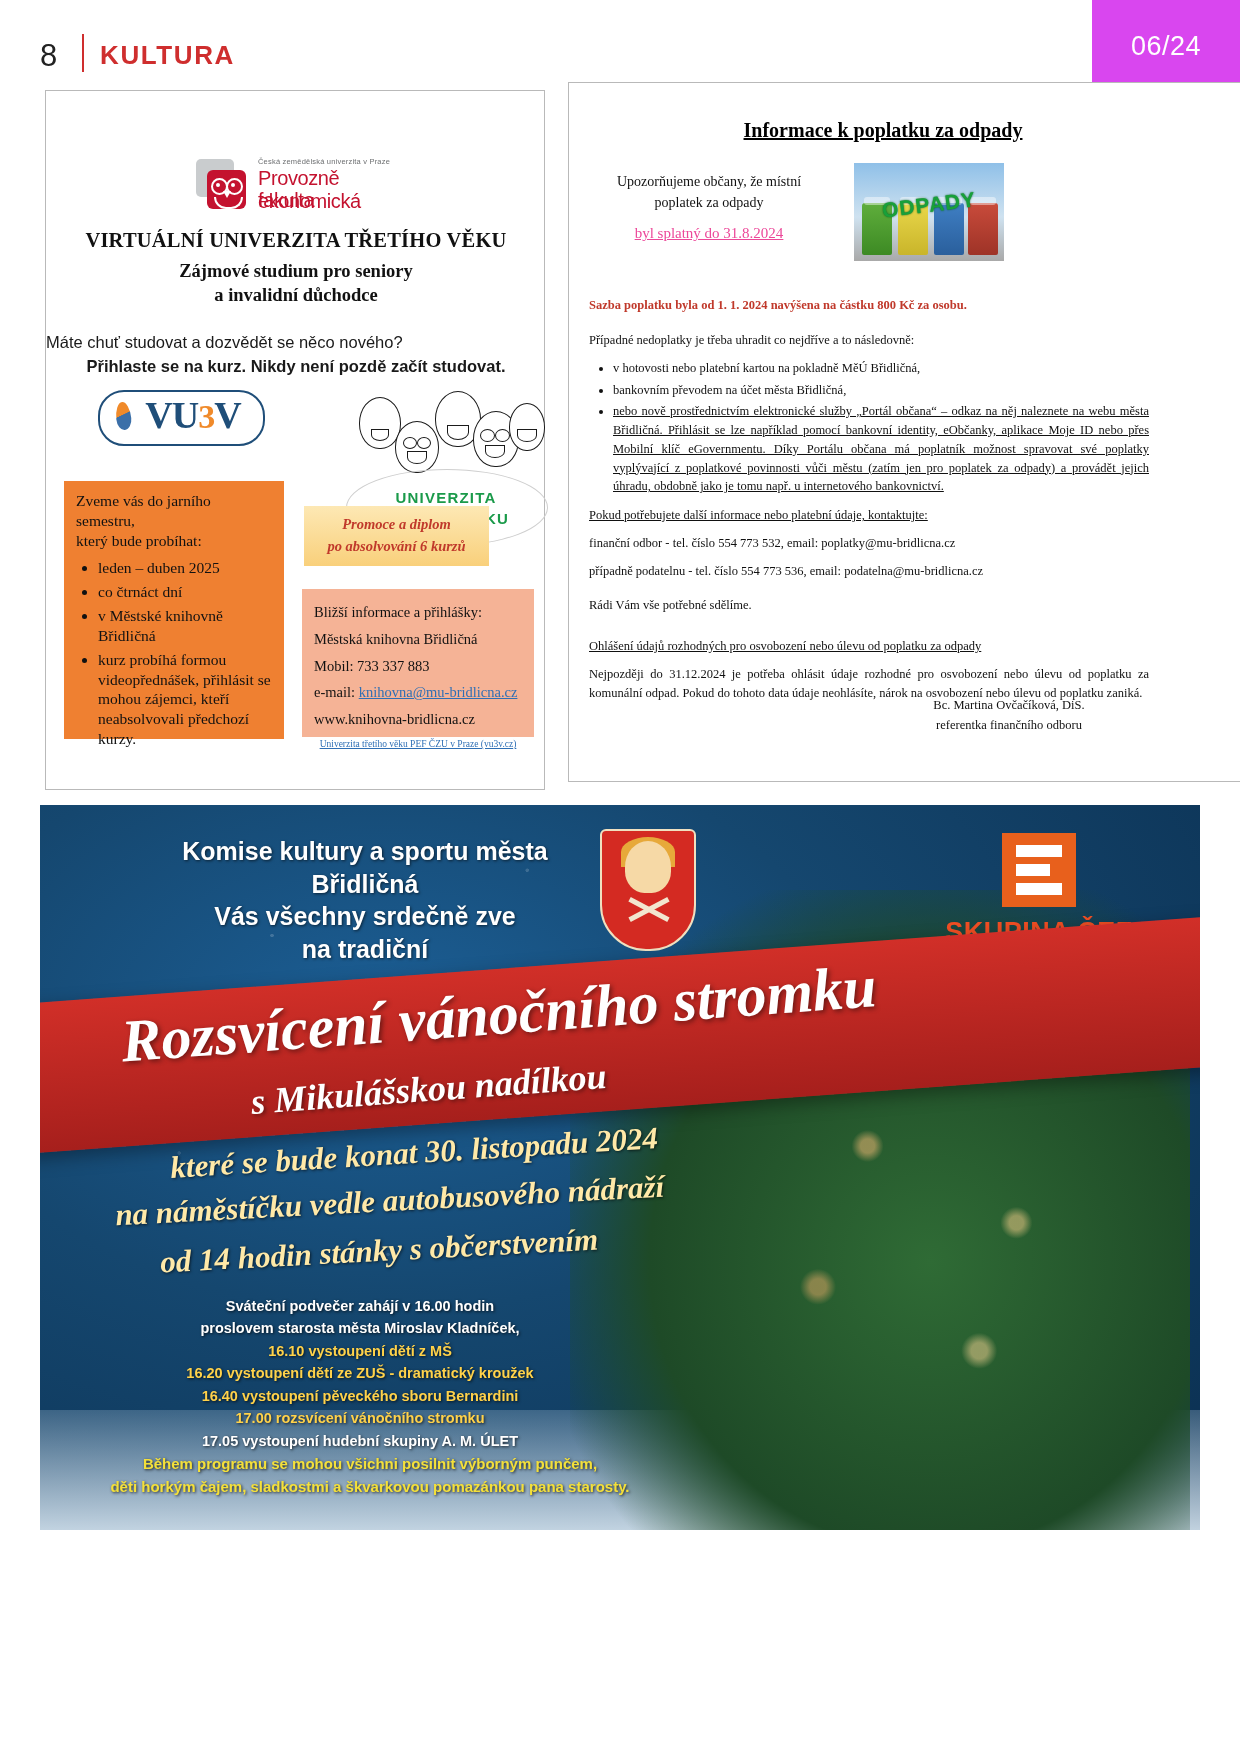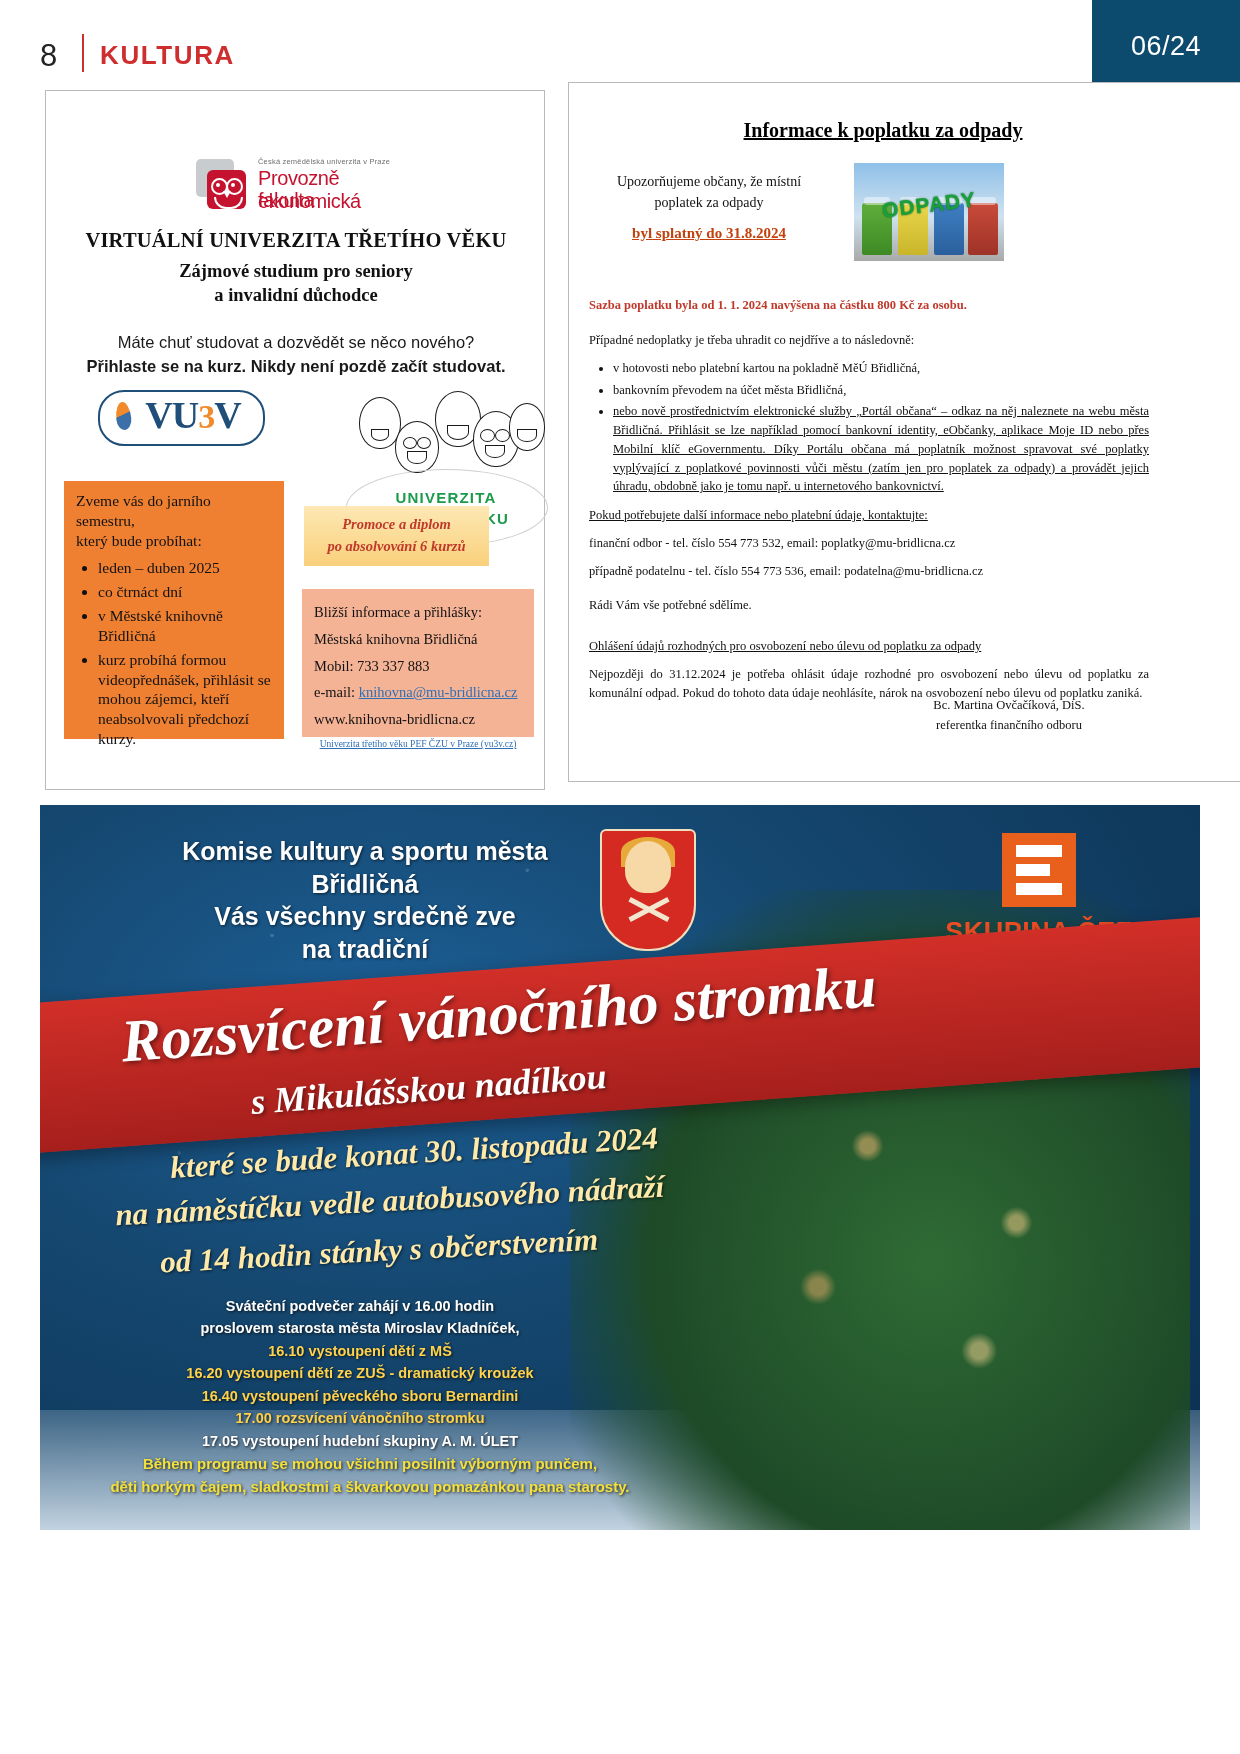--- a/index.html
+++ b/index.html
@@ -9,21 +9,21 @@
     font-family:"Liberation Serif",serif;
     position:relative;
     overflow:hidden;
   }
   .page{position:relative;width:1240px;height:1754px;}
 
   
   .hdr{position:absolute;left:0;top:0;width:1240px;height:92px;}
   .hdr-badge{
     position:absolute;right:0;top:0;width:148px;height:92px;
-    background:#0c4a6e;color:#fff;
+    background:#d946ef;color:#fff;
     font-family:"Liberation Sans",sans-serif;
     font-size:27px;letter-spacing:.5px;
     display:flex;align-items:center;justify-content:center;
   }
   .hdr-pageno{
     position:absolute;left:40px;top:38px;
     font-family:"Liberation Sans",sans-serif;
     font-size:31px;color:#222;font-weight:300;
   }
   .hdr-rule{position:absolute;left:82px;top:34px;width:2px;height:38px;background:#cf2e2e;}
@@ -53,21 +53,21 @@
   .czu-top{position:absolute;left:62px;top:0;font-family:"Liberation Sans",sans-serif;font-size:7.5px;color:#6d6f71;letter-spacing:.2px;}
   .czu-l1{position:absolute;left:62px;top:10px;font-family:"Liberation Sans",sans-serif;font-size:20px;color:#c4122f;letter-spacing:-.4px;}
   .czu-l2{position:absolute;left:62px;top:32px;font-family:"Liberation Sans",sans-serif;font-size:20px;color:#c4122f;letter-spacing:-.4px;}
 
   .l-title{position:absolute;left:0;top:138px;width:500px;text-align:center;
     font-size:20.5px;font-weight:700;letter-spacing:.2px;color:#111;}
   .l-sub1{position:absolute;left:0;top:170px;width:500px;text-align:center;
     font-size:18.5px;font-weight:700;color:#111;}
   .l-sub2{position:absolute;left:0;top:194px;width:500px;text-align:center;
     font-size:18.5px;font-weight:700;color:#111;}
-  .l-q1{position:absolute;left:0;top:242px;width:500px;text-align:center;
+  .l-q1{position:absolute;left:0;top:242px;width:500px;
     font-family:"Liberation Sans",sans-serif;font-size:16.5px;color:#1a1a1a;}
   .l-q2{position:absolute;left:0;top:266px;width:500px;text-align:center;
     font-family:"Liberation Sans",sans-serif;font-size:16.5px;color:#1a1a1a;font-weight:bold;}
 
   
   .vu3v{position:absolute;left:52px;top:295px;width:165px;height:60px;}
   .vu3v-oval{position:absolute;left:0;top:4px;width:163px;height:52px;border:2.5px solid #1f4e79;border-radius:26px;}
   .vu3v-flame{position:absolute;left:18px;top:16px;width:15px;height:28px;
     background:linear-gradient(160deg,#f08a2a 0%,#f08a2a 45%,#3b6fa8 46%,#3b6fa8 100%);
     border-radius:50% 50% 50% 50%/60% 60% 40% 40%;transform:rotate(-6deg);}
@@ -101,21 +101,21 @@
   .contact-box .lnk{color:#2f6fb5;text-decoration:underline;}
   .contact-box .small-lnk{display:block;margin-top:6px;font-size:9.5px;color:#2f6fb5;
     text-decoration:underline;text-align:center;line-height:1.2;}
 
   
   .r-pad{position:absolute;left:22px;top:16px;width:584px;}
   .r-title{width:584px;text-align:center;font-size:20px;font-weight:700;color:#000;
     text-decoration:underline;margin-top:20px;}
   .r-intro{position:absolute;left:20px;top:88px;width:240px;text-align:center;font-size:14px;line-height:1.5;color:#111;}
   .r-due{position:absolute;left:20px;top:142px;width:240px;text-align:center;font-size:15px;
-    font-weight:700;text-decoration:underline;color:#c2410c;}
+    font-weight:400;text-decoration:underline;color:#ec4899;}
   .bins{position:absolute;left:285px;top:80px;width:150px;height:98px;overflow:hidden;
     background:linear-gradient(180deg,#8fc0e8 0%,#cfe2f0 55%,#a9a9a9 100%);}
   .bin{position:absolute;bottom:6px;width:30px;height:52px;border-radius:3px 3px 2px 2px;}
   .bin.g{left:8px;background:linear-gradient(180deg,#5fae3c,#3d8a24);}
   .bin.y{left:44px;background:linear-gradient(180deg,#e9d74b,#c9b52a);}
   .bin.b{left:80px;background:linear-gradient(180deg,#3f7fc4,#2a5f9c);}
   .bin.r{left:114px;background:linear-gradient(180deg,#c94b3b,#9e3327);}
   .bin::before{content:"";position:absolute;left:2px;top:-6px;width:26px;height:8px;background:rgba(255,255,255,.45);border-radius:3px;}
   .bins-word{position:absolute;left:0;top:30px;width:150px;text-align:center;
     font-family:"Liberation Sans",sans-serif;font-weight:700;font-size:21px;color:#18a03a;

